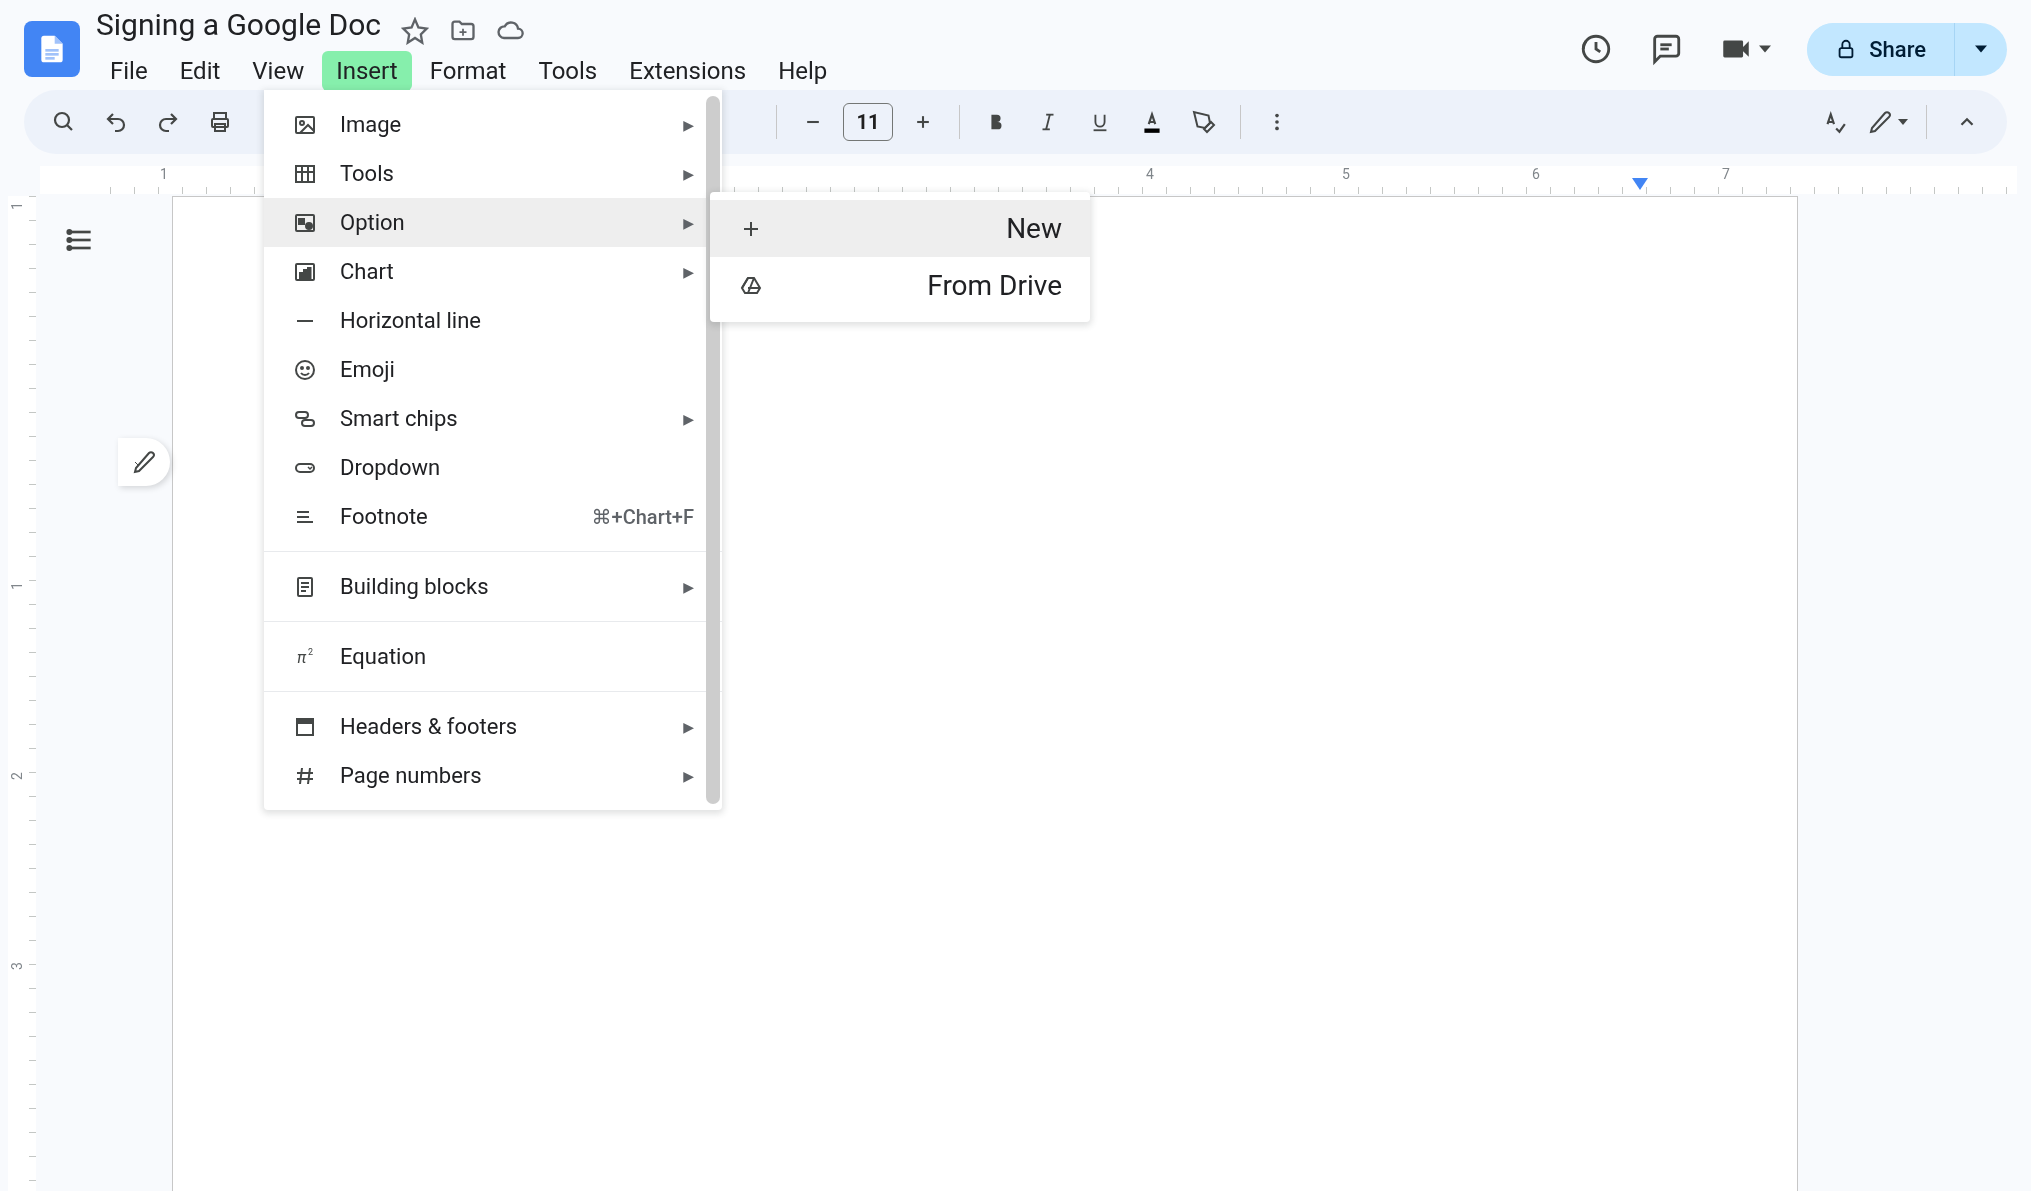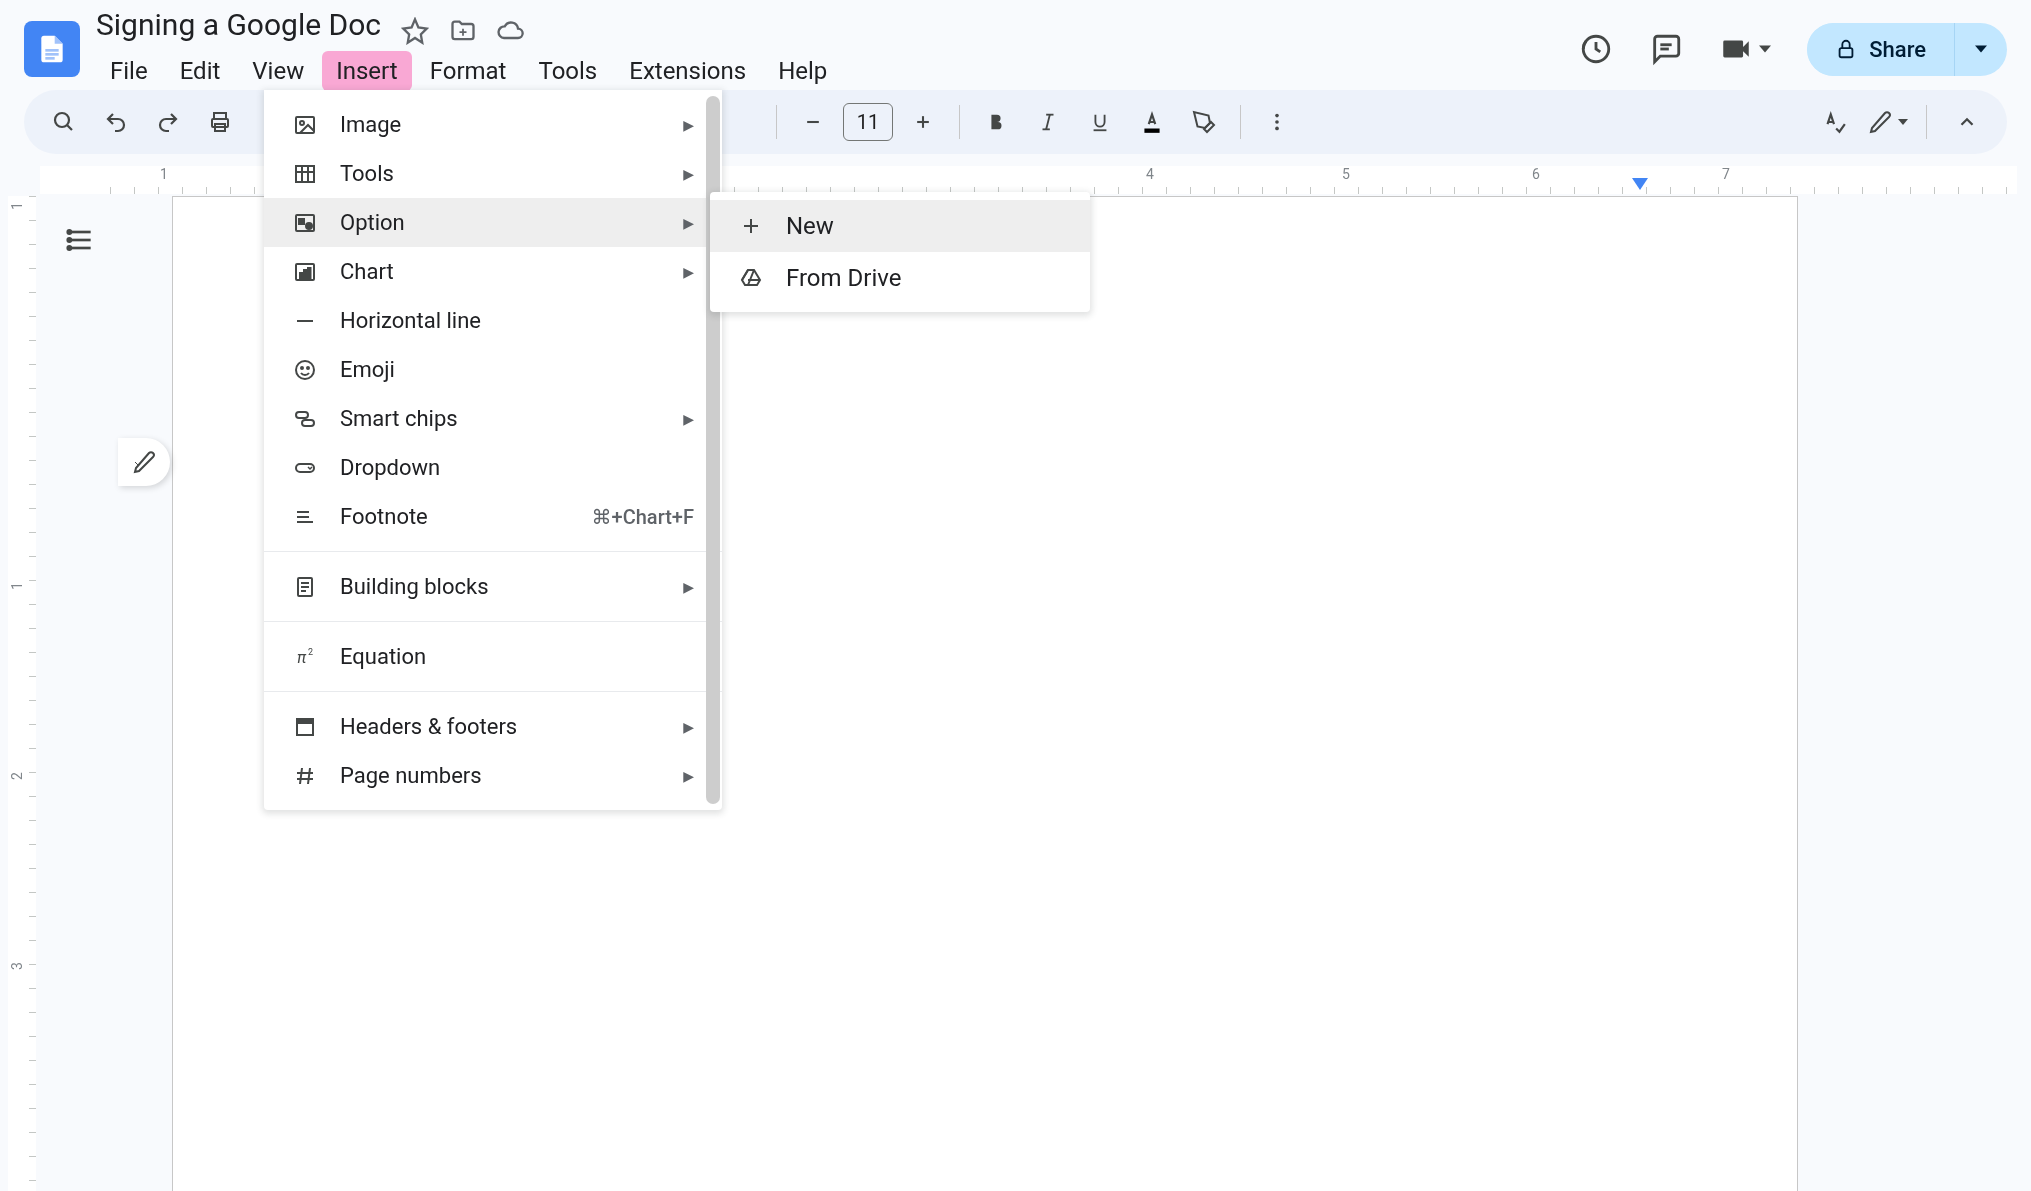--- a/index.html
+++ b/index.html
@@ -8,32 +8,32 @@
 
 .header { display: flex; align-items: center; padding: 8px 24px 0 24px; height: 90px; }
 .docs-icon { width: 56px; height: 56px; background: #4285f4; border-radius: 8px; display: flex; align-items: center; justify-content: center; margin-right: 16px; }
 .docs-icon svg { width: 32px; height: 32px; }
 .title-area { flex: 0 0 auto; }
 .doc-title { font-size: 30px; color: #202124; font-weight: 400; display: inline-block; margin-right: 16px; }
 .title-icons { display: inline-flex; gap: 20px; vertical-align: middle; }
 .title-icons .ticon { color: #5f6368; }
 .menubar { display: flex; gap: 4px; margin-top: 6px; }
 .menu-item { font-size: 24px; color: #202124; padding: 6px 14px; border-radius: 6px; cursor: pointer; }
-.menu-item.active { background: #f9a8d4; }
+.menu-item.active { background: #86efac; }
 .header-right { margin-left: auto; display: flex; align-items: center; gap: 36px; }
 .header-right .hicon { color: #444746; }
 .share-btn { background: #c2e7ff; color: #001d35; border-radius: 40px 0 0 40px; padding: 14px 28px; font-size: 22px; font-weight: 500; display: flex; align-items: center; gap: 12px; }
 .share-wrap { display: flex; background: #c2e7ff; border-radius: 40px; overflow: hidden; }
 .share-drop { padding: 14px 20px; border-left: 1px solid #a6d5f5; display: flex; align-items: center; }
 
 
 .toolbar { margin: 0 24px 10px 24px; background: #edf2fa; border-radius: 40px; height: 64px; display: flex; align-items: center; padding: 0 18px; gap: 8px; }
 .tool { width: 44px; height: 44px; display: flex; align-items: center; justify-content: center; color: #444746; border-radius: 6px; }
 .tool-sep { width: 1px; height: 34px; background: #c7c7c7; margin: 0 6px; }
-.font-size-box { border: 1px solid #747775; border-radius: 6px; width: 50px; height: 38px; display: flex; align-items: center; justify-content: center; font-size: 20px; color: #1f1f1f; }
+.font-size-box { border: 1px solid #747775; border-radius: 6px; width: 50px; height: 38px; display: flex; align-items: center; justify-content: center; font-size: 20px; color: #1f1f1f; font-weight: bold; }
 .toolbar-right { margin-left: auto; display: flex; gap: 12px; align-items: center; }
 
 
 .ruler-h { position: absolute; top: 166px; left: 40px; right: 14px; height: 28px; background: #fff; }
 .ruler-mark { position: absolute; font-size: 14px; color: #80868b; top: 0; transform: translateX(-50%); }
 .ruler-tick { position: absolute; width: 1px; height: 7px; background: #c4c7c5; bottom: 0; }
 .ruler-indent { position: absolute; top: 12px; width: 0; height: 0; border-left: 8px solid transparent; border-right: 8px solid transparent; border-top: 12px solid #4285f4; transform: translateX(-50%); }
 
 .ruler-v { position: absolute; top: 196px; left: 8px; width: 28px; bottom: 0; background: #fff; }
 .ruler-v-mark { position: absolute; font-size: 14px; color: #80868b; left: 5px; transform: translateY(-50%) rotate(-90deg); }
@@ -52,21 +52,21 @@
 .dropdown-scroll { position: absolute; right: 2px; top: 6px; bottom: 6px; width: 14px; background: #cdcdcd; border-radius: 8px; }
 .dd-item { display: flex; align-items: center; padding: 12px 28px; font-size: 22px; color: #202124; cursor: pointer; position: relative; }
 .dd-item.highlighted { background: #eeeeee; }
 .dd-item .dd-icon { width: 26px; margin-right: 22px; color: #444746; display: flex; justify-content: center; }
 .dd-item .dd-arrow { margin-left: auto; color: #5f6368; font-size: 14px; }
 .dd-item .dd-shortcut { margin-left: auto; color: #5f6368; font-size: 20px; font-weight: 500; }
 .dd-divider { height: 1px; background: #e8eaed; margin: 10px 0; }
 
 
 .submenu { position: absolute; top: 192px; left: 710px; width: 380px; background: #fff; box-shadow: 0 2px 6px 2px rgba(60,64,67,.15); border-radius: 4px; z-index: 101; padding: 8px 0; }
-.submenu .dd-item { font-size: 24px; }
+.submenu .dd-item { font-size: 28px; justify-content: space-between; }
 
 svg { display: block; }
 </style>
 </head>
 <body>
 
 <div class="header">
   <div class="docs-icon">
     <svg viewBox="0 0 24 24" fill="#fff">
         <path d="M14 2H6a2 2 0 0 0-2 2v16a2 2 0 0 0 2 2h12a2 2 0 0 0 2-2V8l-6-6z"></path>

